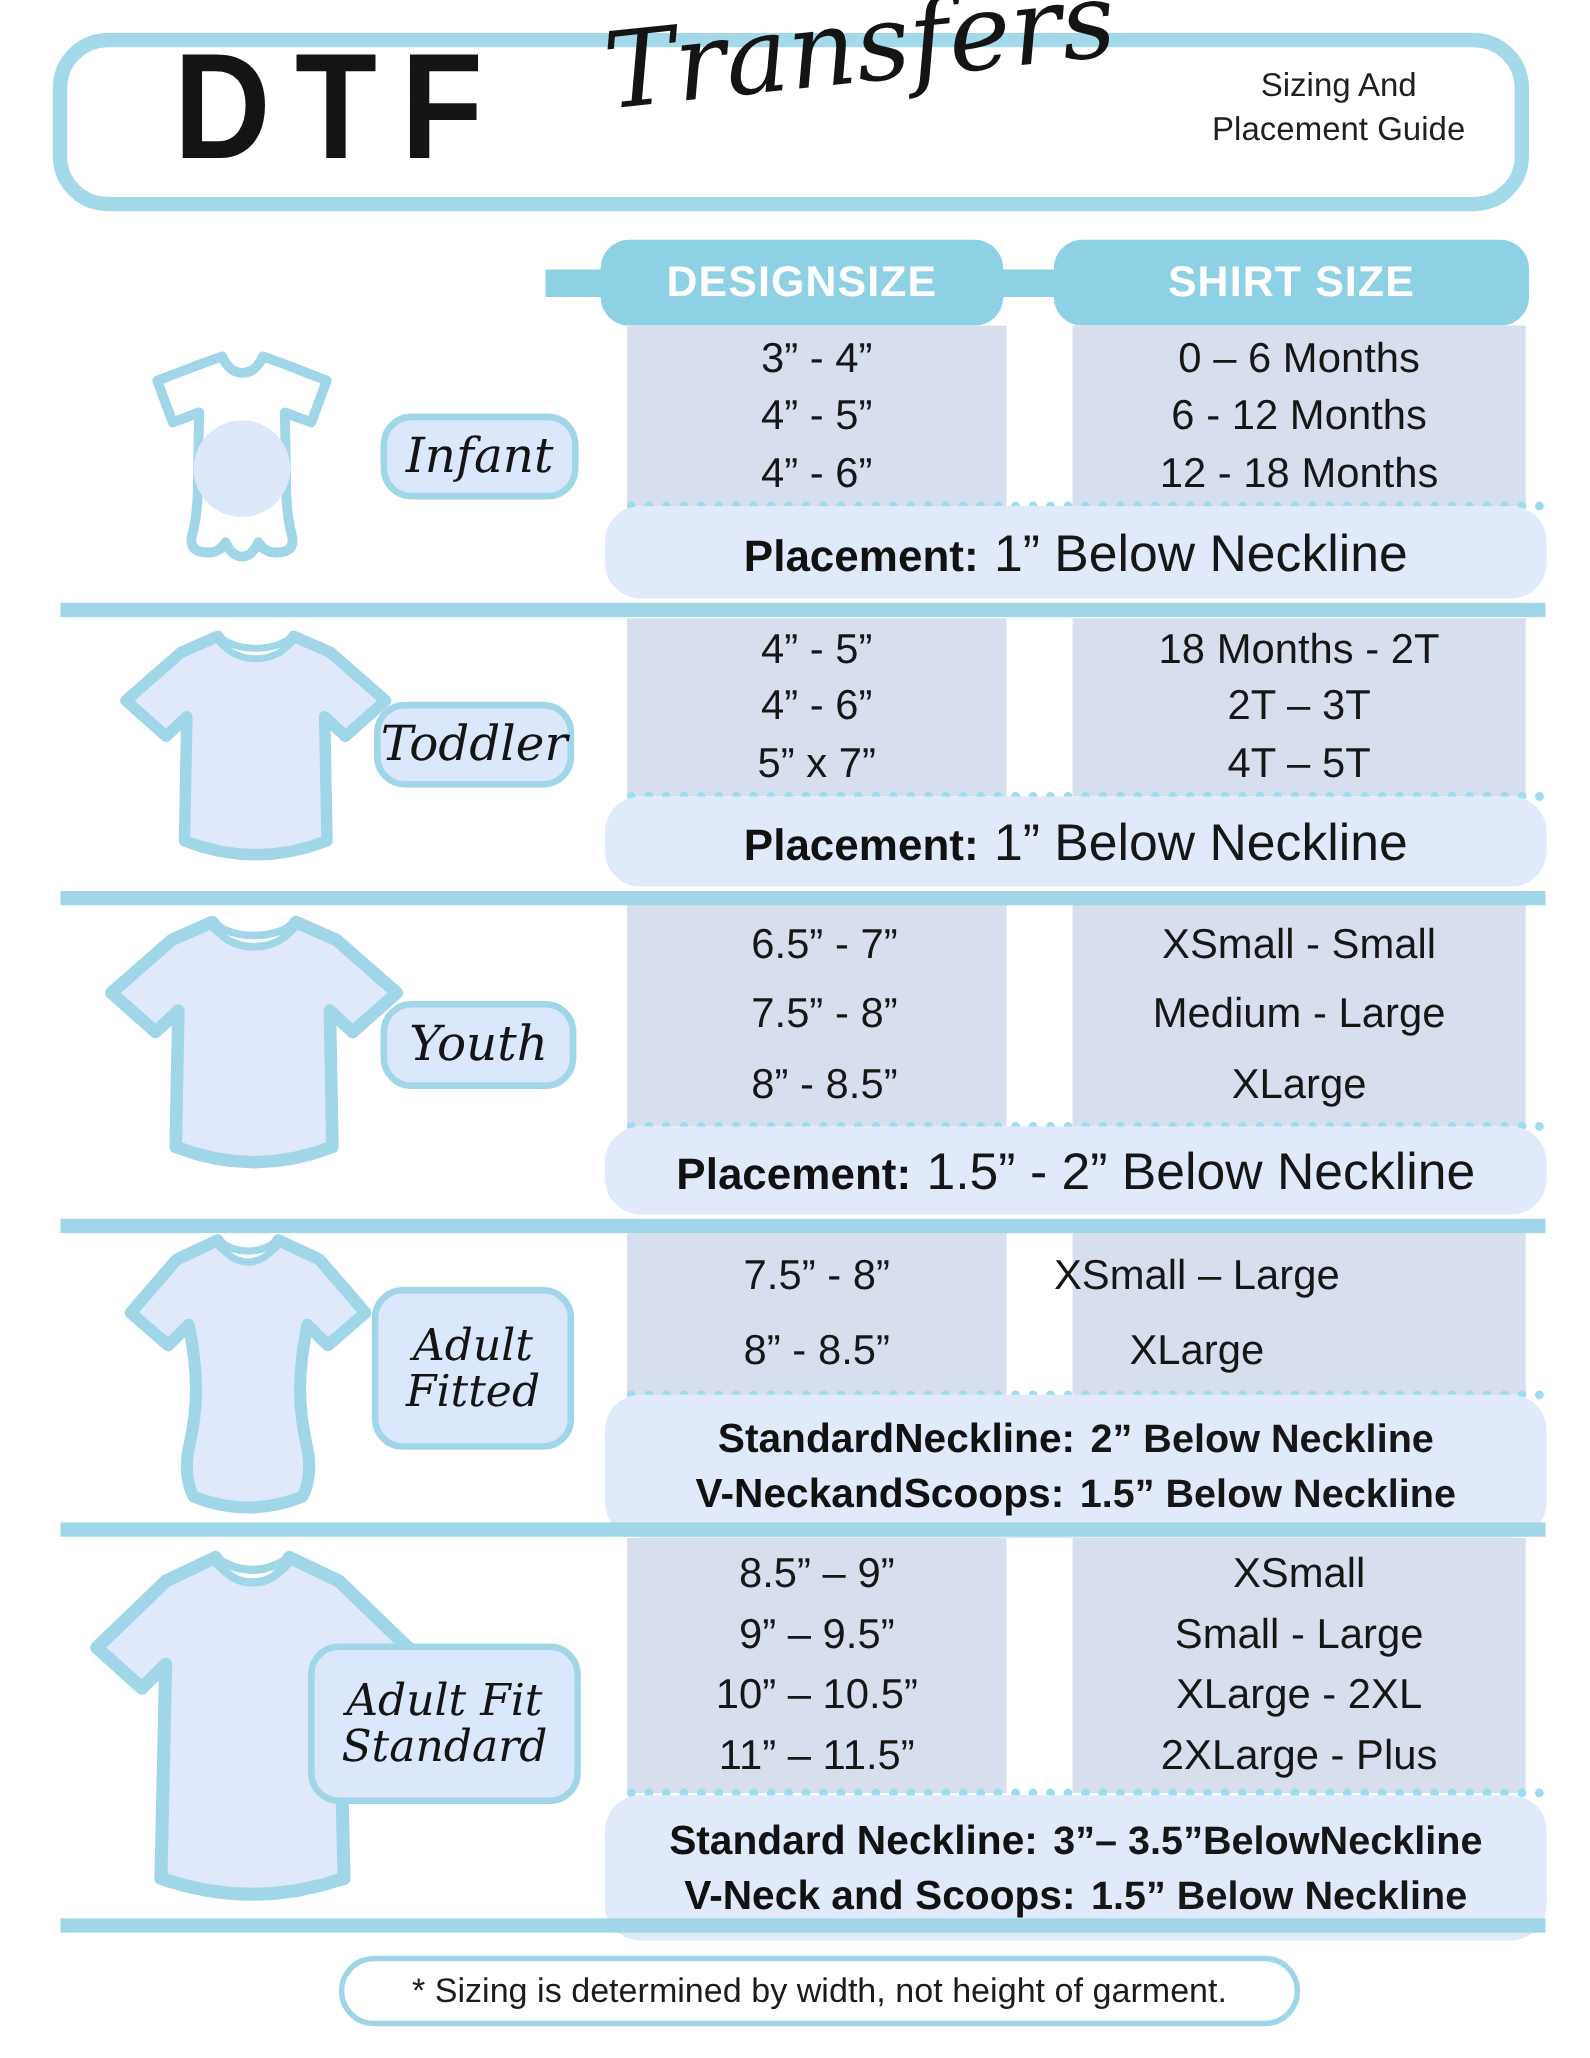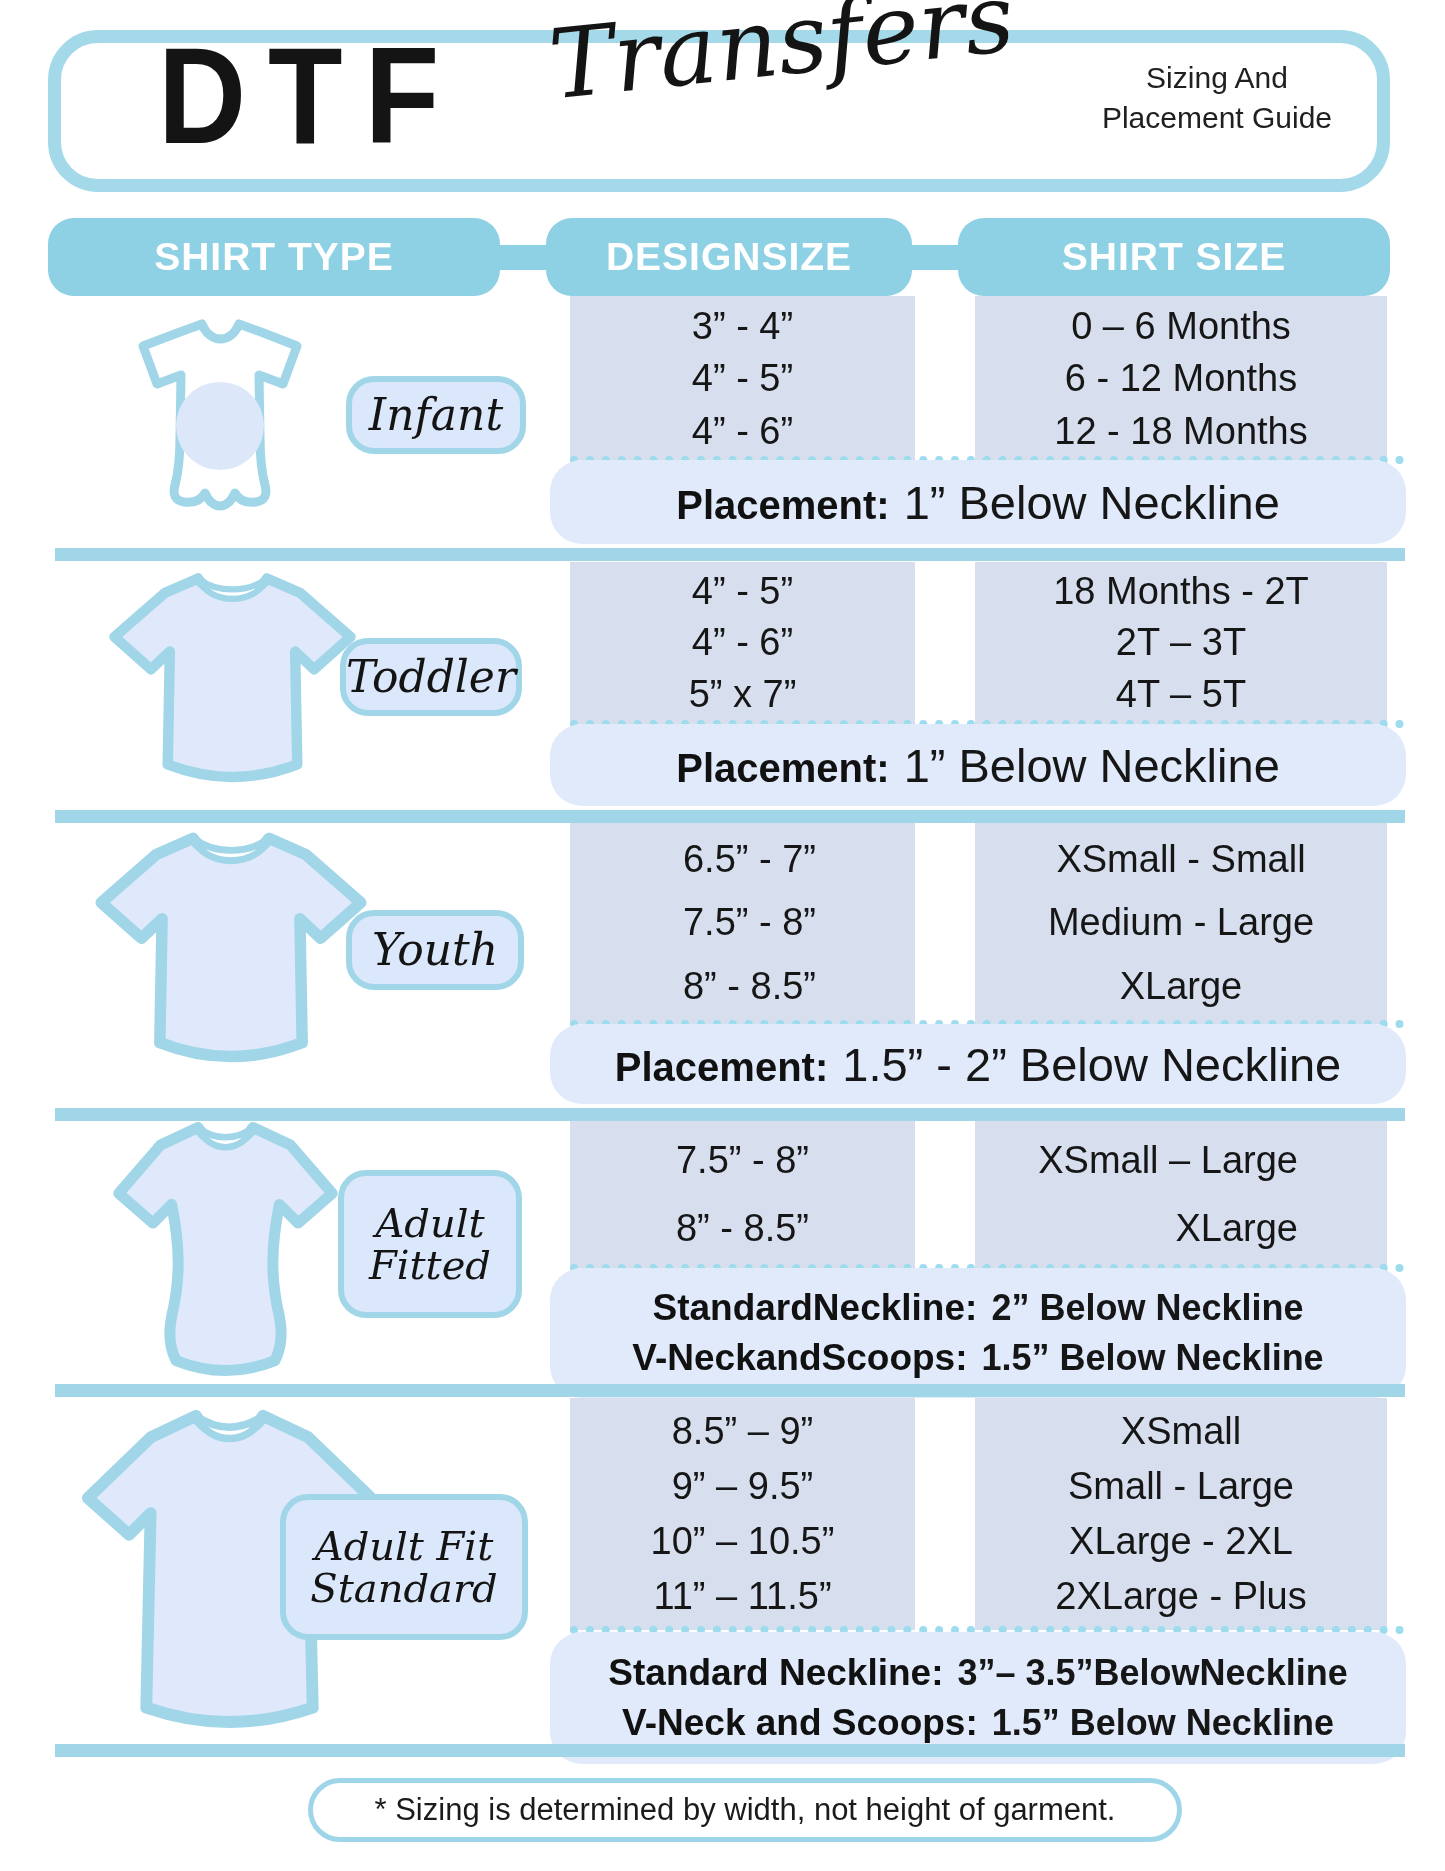--- a/index.html
+++ b/index.html
@@ -22,21 +22,21 @@
   
   .pill { top:218px; height:78px; background:#8ed0e4; border-radius:26px;
     display:flex; align-items:center; justify-content:center;
     color:#ffffff; font-weight:700; font-size:39px; letter-spacing:1px; }
   .connector { top:245px; height:25px; background:#8ed0e4; }
 
   
   .colbg { background:#d7dfee; }
   .vals { display:flex; flex-direction:column; justify-content:space-around;
     align-items:center; font-size:38px; color:#161616; }
-  .vals.left { align-items:flex-end; }
+  .vals.left { align-items:center; }
   .val { white-space:nowrap; }
 
   .dotted { border-top:8px dotted #9ddbee; height:0; z-index:2; }
 
   .pbar { left:550px; width:856px; background:#e0eafb; border-radius:32px;
     display:flex; flex-direction:column; justify-content:center; gap:8px; z-index:3; }
   .pline { display:flex; justify-content:center; align-items:baseline; gap:14px; white-space:nowrap; }
   .plabel { font-weight:700; font-size:40px; color:#111; }
   .pvalue { font-size:47px; color:#161616; }
   .pbar.two .plabel { font-size:37px; }
@@ -63,21 +63,20 @@
 <div class="page">
 
   <div class="abs header-box"></div>
   <div class="abs dtf-title">DTF</div>
   <div class="abs script-title">Transfers</div>
   <div class="abs subtitle">
     <div>Sizing And</div>
     <div>Placement Guide</div>
   </div>
 
-  <div class="abs pill" style="left:48px; width:452px;">SHIRT TYPE</div>
   <div class="abs connector" style="left:496px; width:54px;"></div>
   <div class="abs pill" style="left:546px; width:366px;">DESIGNSIZE</div>
   <div class="abs connector" style="left:908px; width:54px;"></div>
   <div class="abs pill" style="left:958px; width:432px;">SHIRT SIZE</div>
 
   <div class="abs colbg" style="left:570px; top:296px; width:345px; height:164px;"></div>
   <div class="abs colbg" style="left:975px; top:296px; width:412px; height:164px;"></div>
 
   <div class="abs icon-wrap" style="left:118px; top:316px; width:205px; height:215px;">
     <svg viewBox="0 0 205 215">

